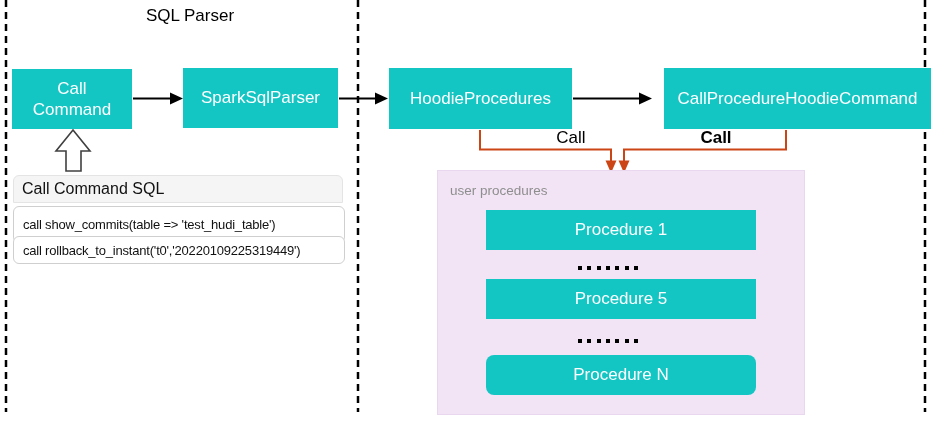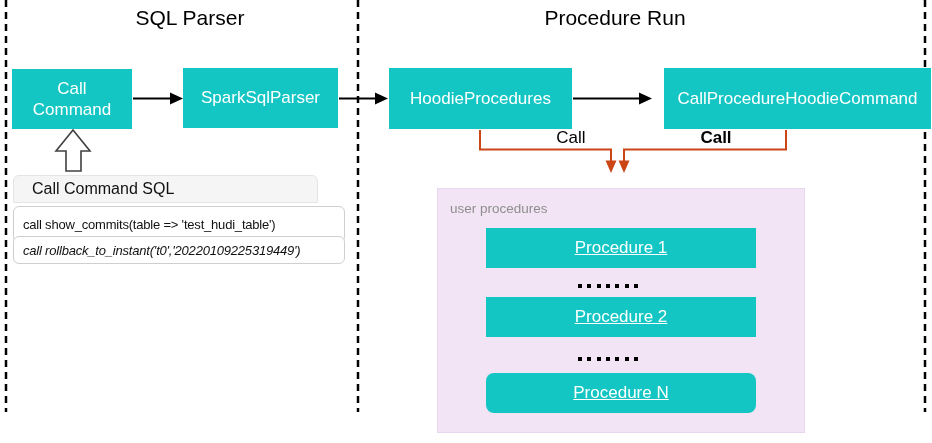--- a/index.html
+++ b/index.html
@@ -5,51 +5,51 @@
   :root {
     --node-fill: #13C6C4;
     --connector-orange: #CC4514;
     --procedures-panel: #F2E4F5;
   }
   * { box-sizing: border-box; }
   body { margin: 0; font-family: "Liberation Sans", sans-serif; background: #fff; }
   .canvas { position: relative; width: 932px; height: 443px; background: #fff; overflow: hidden; }
   .overlay { position: absolute; left: 0; top: 0; width: 932px; height: 443px; }
 
-  .region-title { position: absolute; top: 6px; font-size: 21px; color: #000; text-align: center; width: 220px; }
+  .region-title { position: absolute; top: 6px; font-size: 17px; color: #000; text-align: center; width: 220px; }
   .title-sql { left: 80px; }
   .title-proc { left: 505px; }
 
   .node { position: absolute; background: var(--node-fill); color: #fff; display: flex;
           align-items: center; justify-content: center; text-align: center;
           font-size: 17px; line-height: 1.25; }
   .node-call-command { left: 12px; top: 69px; width: 120px; height: 60px; padding: 0 20px; }
   .node-sparksql     { left: 183px; top: 68px; width: 155px; height: 60px; }
   .node-hoodieproc   { left: 389px; top: 68px; width: 183px; height: 61px; }
   .node-callproc     { left: 652px; top: 68px; width: 267px; height: 61px; margin-left: 12px; }
 
   .edge-label { position: absolute; font-size: 17px; color: #000; text-align: center; width: 60px; top: 128px; }
   .label-build { left: 541px; }
   .label-call  { left: 686px; font-weight: bold; }
 
-  .sql-panel-header { position: absolute; left: 13px; top: 175px; width: 305px; height: 28px;
+  .sql-panel-header { position: absolute; left: 13px; top: 175px; width: 330px; height: 28px;
     background: #f5f5f5; border: 1px solid #e4e4e4; border-radius: 6px 6px 0 0;
-    font-size: 16px; color: #111; display: flex; align-items: center; padding-left: 18px; }
+    font-size: 16px; color: #111; display: flex; align-items: center; padding-left: 8px; }
   .sql-row { position: absolute; left: 13px; width: 332px; height: 37px;
     background: #fff; border: 1px solid #cfcfcf; border-radius: 6px;
     font-size: 13px; letter-spacing: -0.2px; color: #111; display: flex; align-items: center;
     padding-left: 9px; white-space: nowrap; overflow: hidden; }
   .sql-row-1 { top: 206px; }
-  .sql-row-2 { top: 236px; height: 28px; font-style: italic; }
+  .sql-row-2 { top: 236px; height: 28px; }
 
-  .procedures-panel { position: absolute; left: 437px; top: 188px; width: 368px; height: 245px;
+  .procedures-panel { position: absolute; left: 437px; top: 170px; width: 368px; height: 245px;
     background: var(--procedures-panel); border: 1px solid #e9d7ef; }
   .procedures-label { position: absolute; left: 12px; top: 12px; font-size: 13.5px; color: #8e8e8e; }
   .proc-item { position: absolute; left: 48px; width: 270px; height: 40px; background: var(--node-fill);
-    color: #fff; font-size: 17px; display: flex; align-items: center; justify-content: center; text-decoration: underline; }
+    color: #fff; font-size: 17px; display: flex; align-items: center; justify-content: center; }
   .proc-1 { top: 39px; }
   .proc-2 { top: 108px; }
   .proc-n { top: 184px; border-radius: 8px; }
   .dots { position: absolute; left: 140px; width: 60px; height: 4px; display: flex; justify-content: space-between; }
   .dots-1 { top: 95px; }
   .dots-2 { top: 168px; }
   .dots i { display: block; width: 4px; height: 4px; background: #000; }
 
   .dashed-line { stroke: #000; stroke-width: 2.5; stroke-dasharray: 7 5; }
   .flow-line { stroke: #000; stroke-width: 2; }
@@ -81,21 +81,20 @@
     <polygon class="hollow-arrow" points="73,130 90,151 81,151 81,171 66,171 66,151 56,151"></polygon>
 
     <path class="orange-path" d="M 480 130 L 480 149.5 L 611 149.5 L 611 163"></path>
     <polygon class="orange-head" points="611,173 605.5,160.5 616.5,160.5"></polygon>
 
     <path class="orange-path" d="M 786 130 L 786 149.5 L 624 149.5 L 624 163"></path>
     <polygon class="orange-head" points="624,173 618.5,160.5 629.5,160.5"></polygon>
   </svg>
 
   <div class="region-title title-sql">SQL Parser</div>
-  <div class="region-title title-proc">Procedure Run</div>
 
   <div class="node node-sparksql">SparkSqlParser</div>
   <div class="node node-call-command">Call Command</div>
   <div class="node node-hoodieproc">HoodieProcedures</div>
   <div class="node node-callproc">CallProcedureHoodieCommand</div>
 
   <div class="edge-label label-build">Call</div>
   <div class="edge-label label-call">Call</div>
 
   <div class="sql-panel-header">Call Command SQL</div>
@@ -107,21 +106,21 @@
     <div class="proc-item proc-1">Procedure 1</div>
     <div class="dots dots-1">
         <i></i>
         <i></i>
         <i></i>
         <i></i>
         <i></i>
         <i></i>
         <i></i>
       </div>
-    <div class="proc-item proc-2">Procedure 2</div>
+    <div class="proc-item proc-2">Procedure 5</div>
     <div class="dots dots-2">
         <i></i>
         <i></i>
         <i></i>
         <i></i>
         <i></i>
         <i></i>
         <i></i>
       </div>
     <div class="proc-item proc-n">Procedure N</div>

